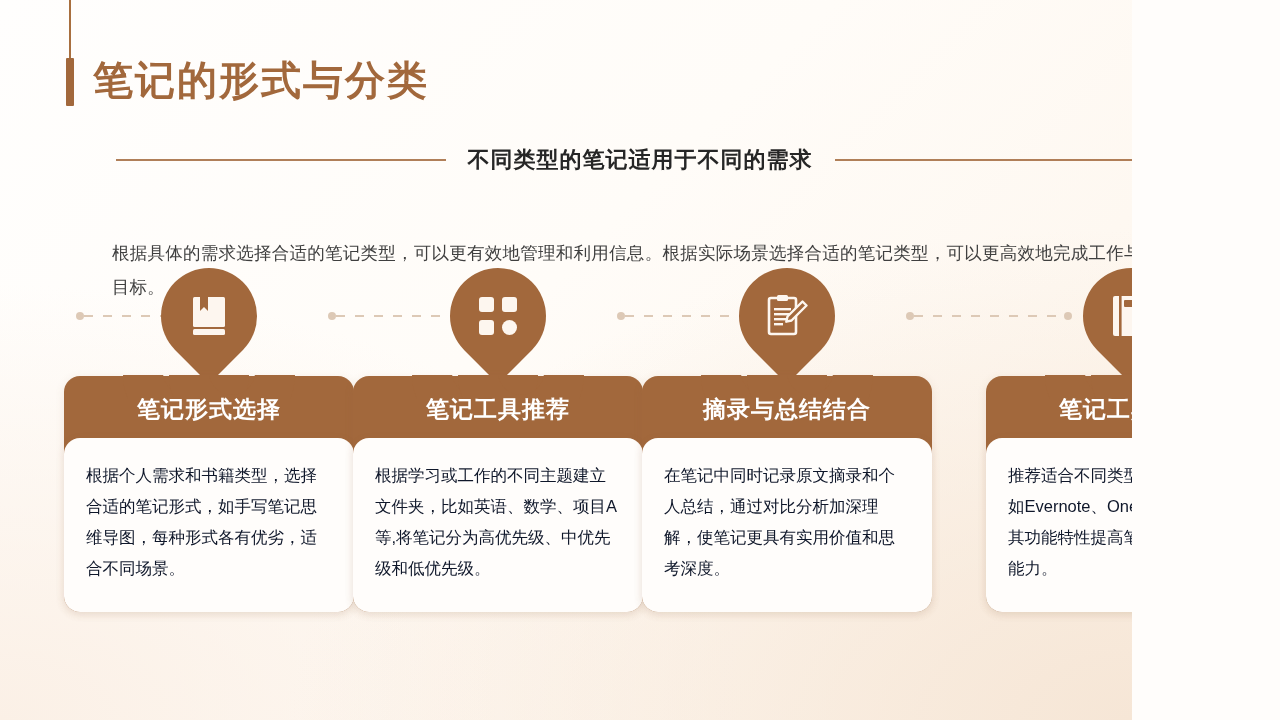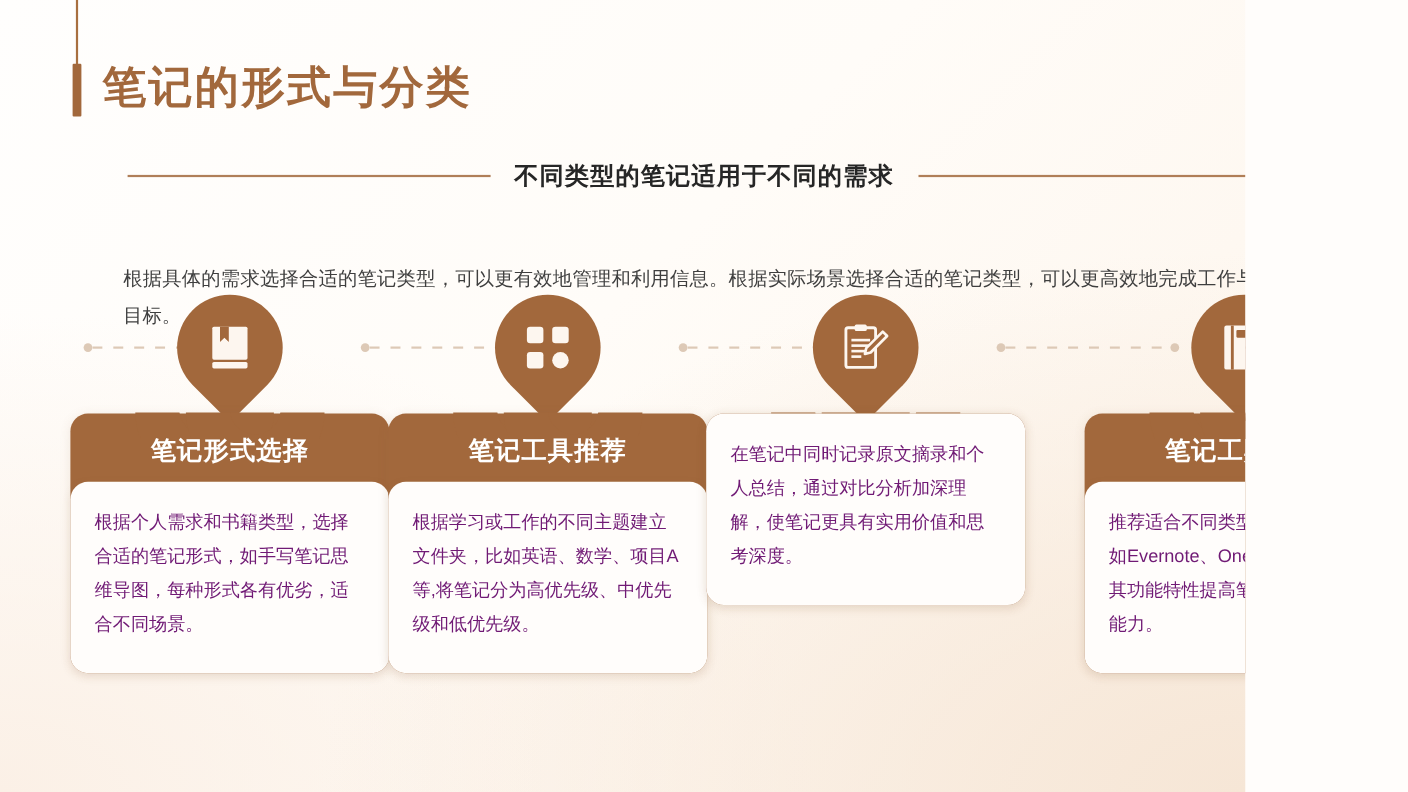--- a/index.html
+++ b/index.html
@@ -118,21 +118,21 @@
     display:flex;align-items:center;justify-content:center;
     color:#fff;font-size:23px;font-weight:bold;letter-spacing:1px;
     padding-top:4px;box-sizing:border-box;
   }
   .card-body{
     position:relative;
     background:#fffdfb;
     border-radius:16px;
     padding:22px 22px 26px 22px;
     min-height:174px;box-sizing:border-box;
-    font-size:16.5px;line-height:31px;color:#701a75;
+    font-size:16.5px;line-height:31px;color:#0f172a;
     box-shadow:0 2px 8px rgba(150,110,70,.10);
   }
 </style>
 </head>
 <body>
 
 <div class="slide">
 
   <div class="title-tick"></div>
   <div class="title-bar"></div>
@@ -223,20 +223,21 @@
             </g>
             <path d="M36.5 7.5 l4 4 -15 15 -5.2 1.2 1.2 -5.2 Z" fill="#a2683c" stroke="#fdf6ef" stroke-width="2.4" stroke-linejoin="round"></path>
           </svg>
         </div>
       </div>
       <div class="card">
         <div class="notch">
           <i style="left:99px;"></i>
             <i style="left:145px;"></i>
         </div>
+        <div class="card-head">摘录与总结结合</div>
         <div class="card-body">在笔记中同时记录原文摘录和个人总结，通过对比分析加深理解，使笔记更具有实用价值和思考深度。</div>
       </div>
     </div>
 
     <div class="col c4">
       <div class="pin">
         <div class="drop"></div>
         <div class="ico">
           <svg width="40" height="44" viewBox="0 0 40 44" aria-hidden="true">
             <rect x="2" y="2" width="30" height="40" rx="2" fill="#fdf6ef"></rect>

